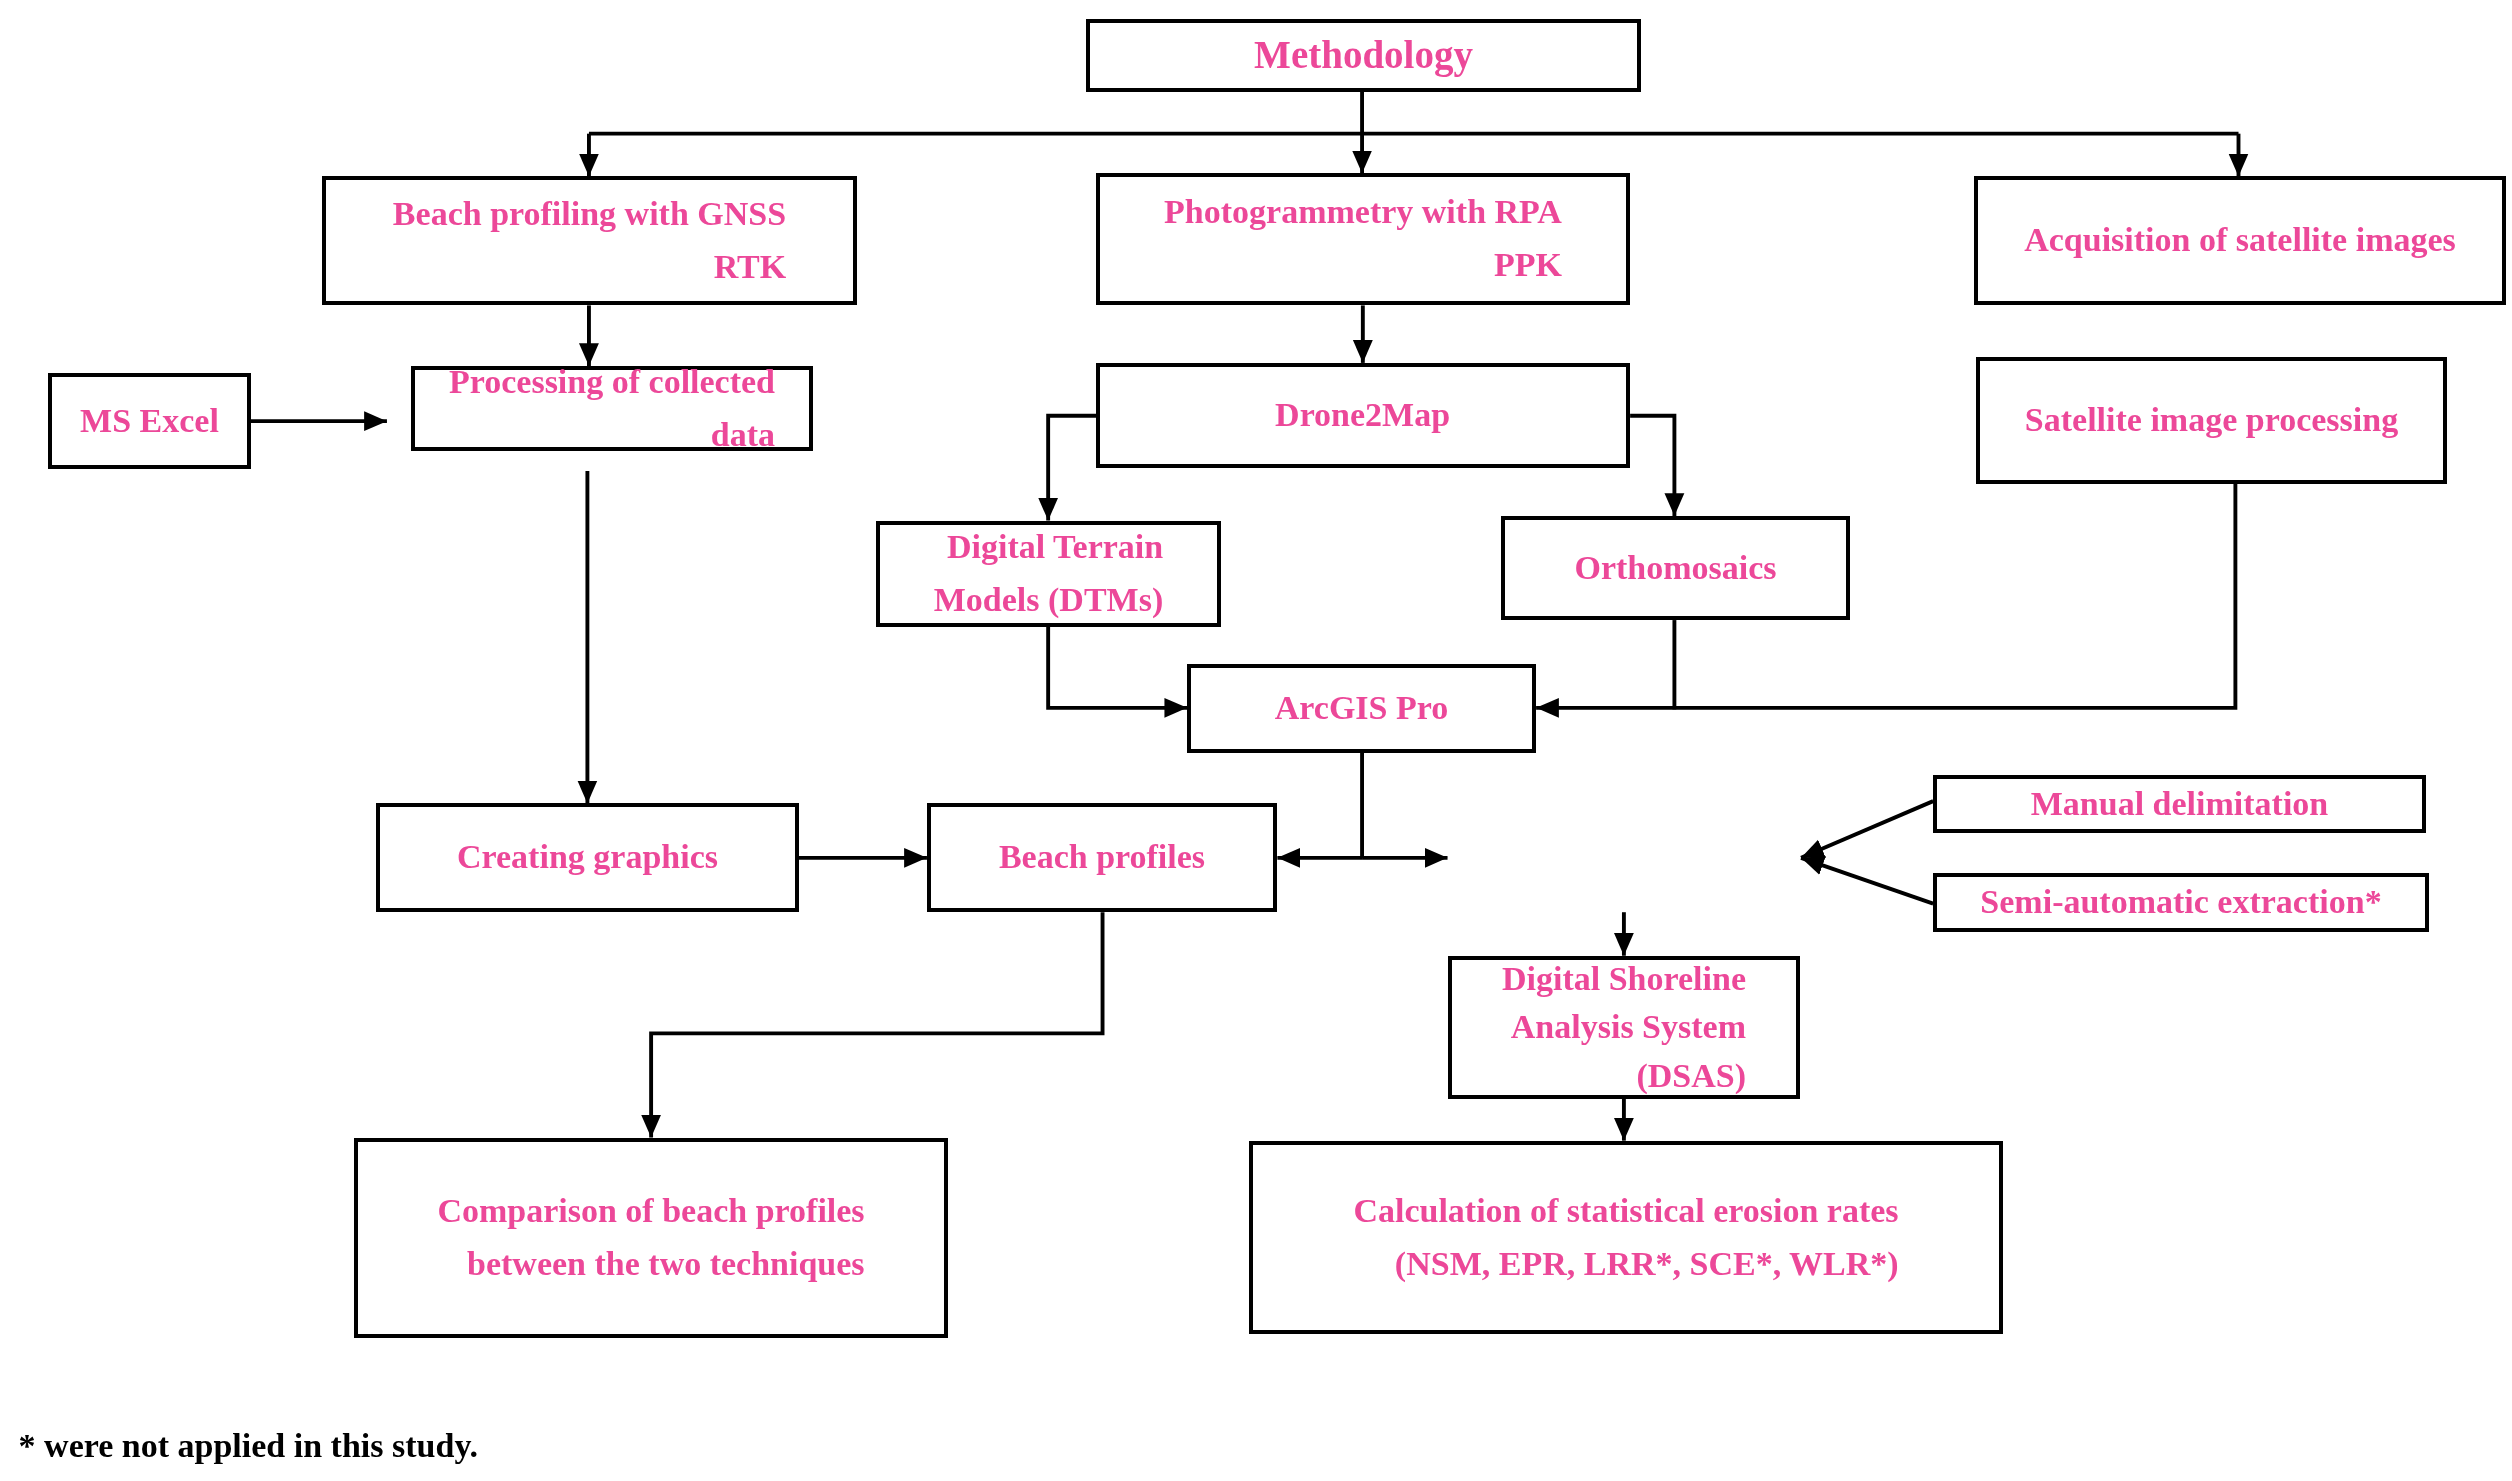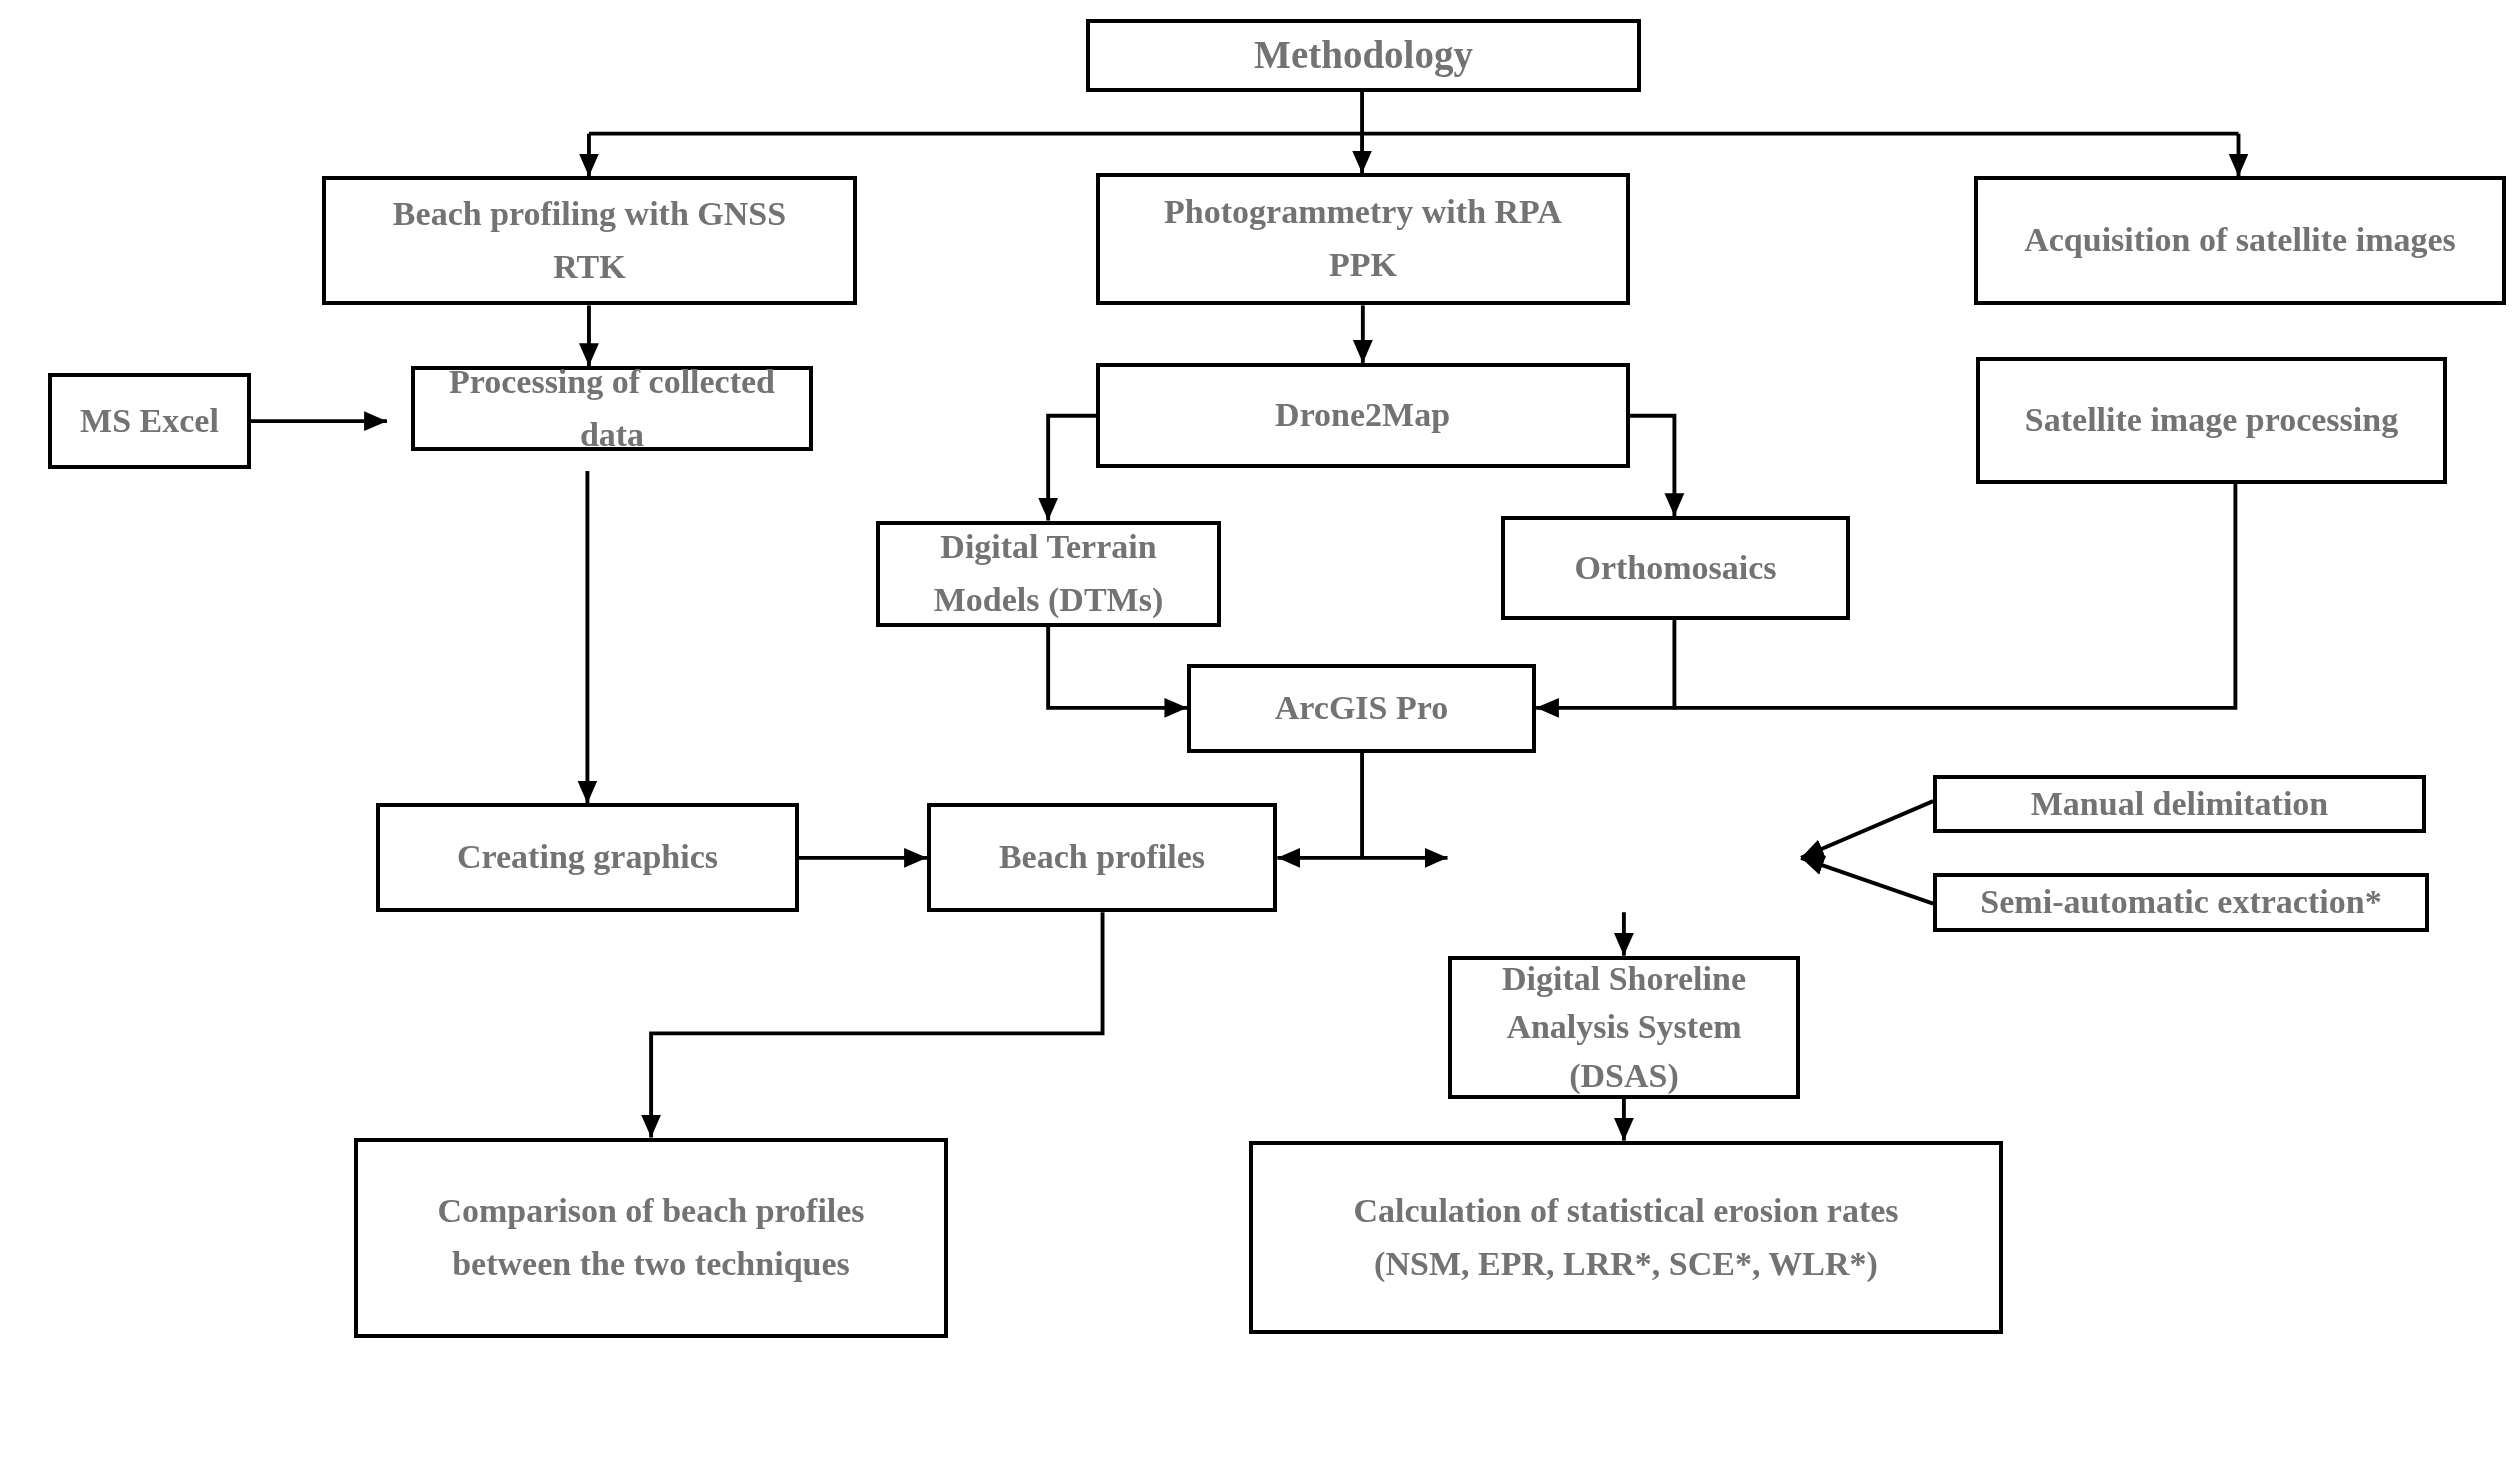--- a/index.html
+++ b/index.html
@@ -17,25 +17,25 @@
   }
   .node{
     position:absolute;
     z-index:2;
     box-sizing:border-box;
     background:#ffffff;
     border:4.7px solid #000000;
     display:flex;
     align-items:center;
     justify-content:center;
-    text-align:center;
+    text-align:right;
     font-weight:bold;
     font-size:34px;
     line-height:1.55;
-    color:#737373;
+    color:#ec4899;
     white-space:pre-line;
     padding:0 7.8px;
   }
   .node.title{font-size:39px;}
   .node.dsas{line-height:1.42;}
   .footnote{
     position:absolute;
     z-index:2;
     left:18.6px;
     top:1427px;
@@ -126,15 +126,16 @@
   <div class="node dsas" style="left:1448px;top:956px;width:352px;height:143px;">Digital Shoreline
 Analysis System
 (DSAS)</div>
 
   <div class="node" style="left:354px;top:1138px;width:594px;height:200px;">Comparison of beach profiles
 between the two techniques</div>
 
   <div class="node" style="left:1249px;top:1141px;width:754px;height:193px;">Calculation of statistical erosion rates
 (NSM, EPR, LRR*, SCE*, WLR*)</div>
 
+  <div class="footnote">* were not applied in this study.</div>
 
 </div>
 
 
 </body></html>

